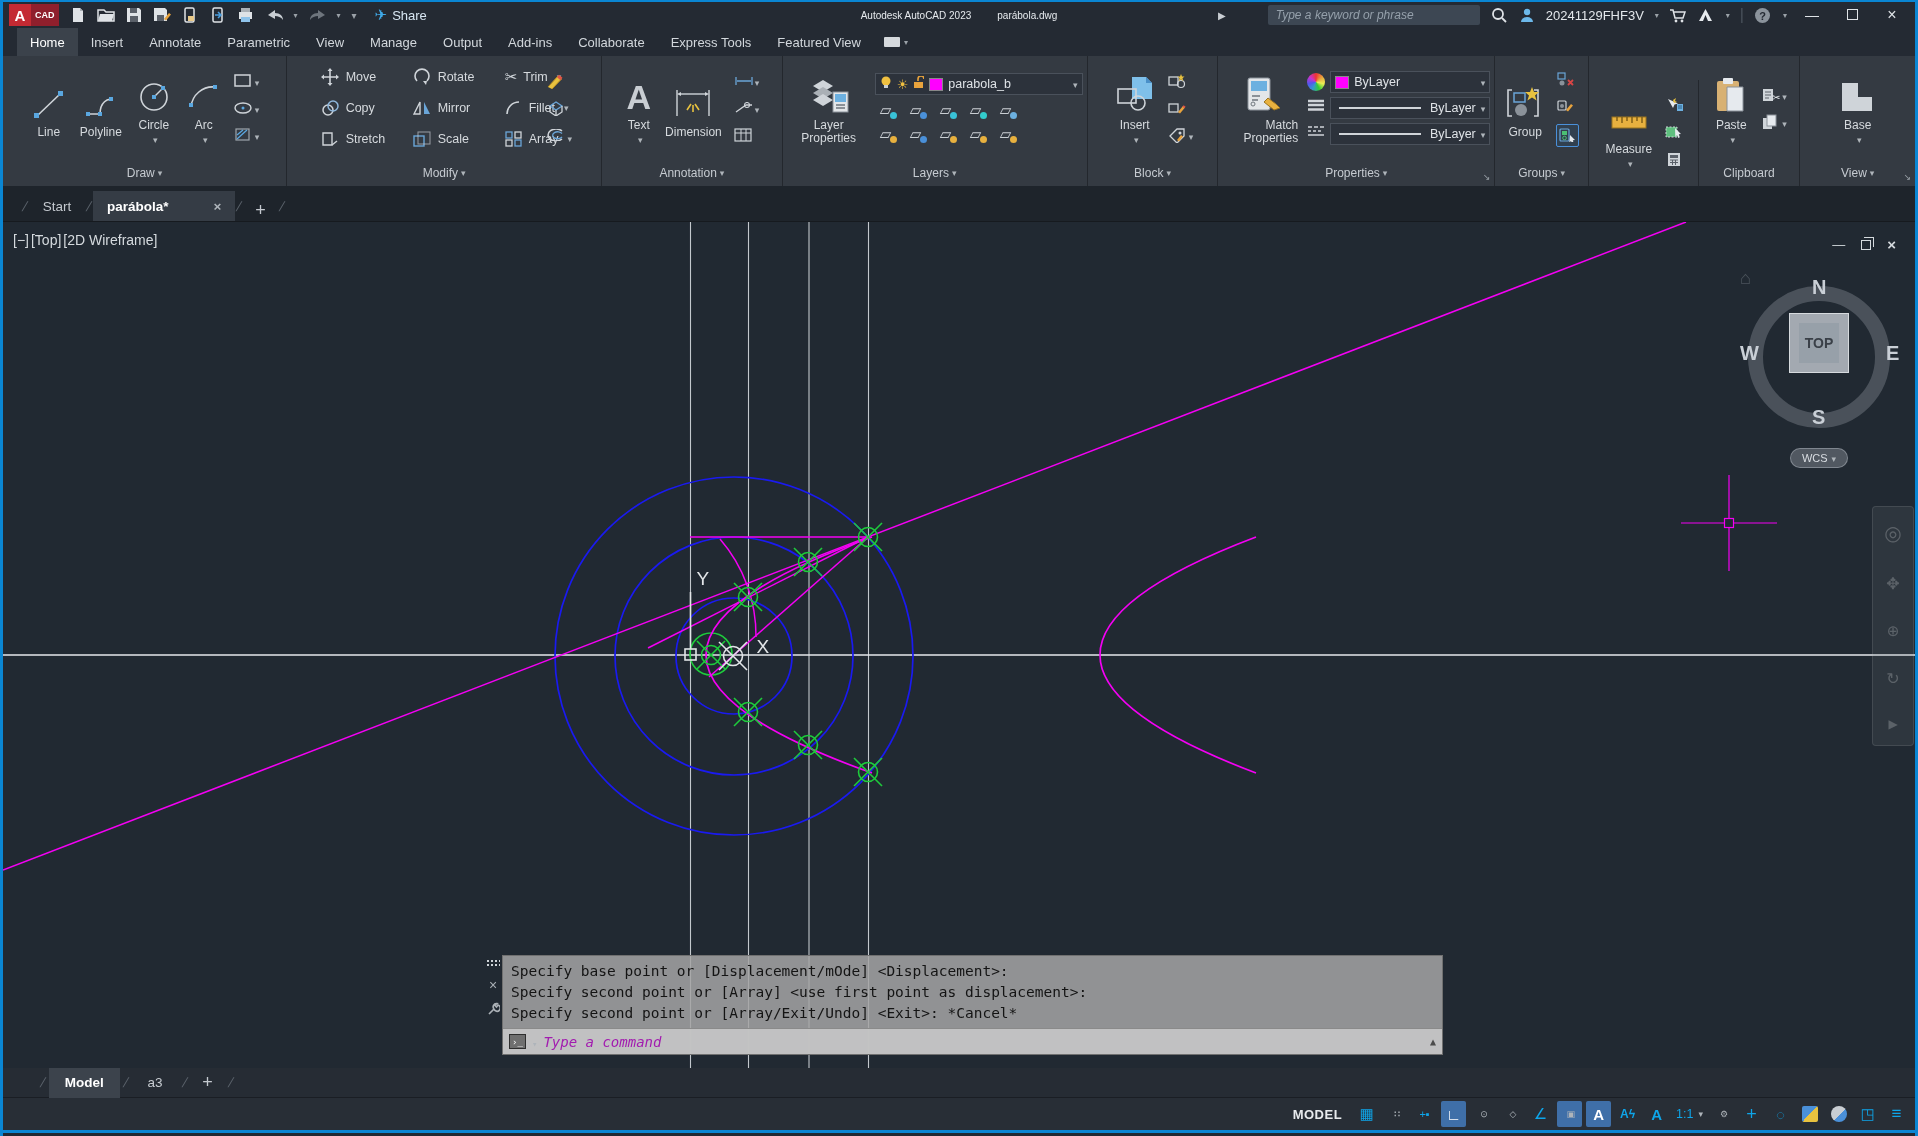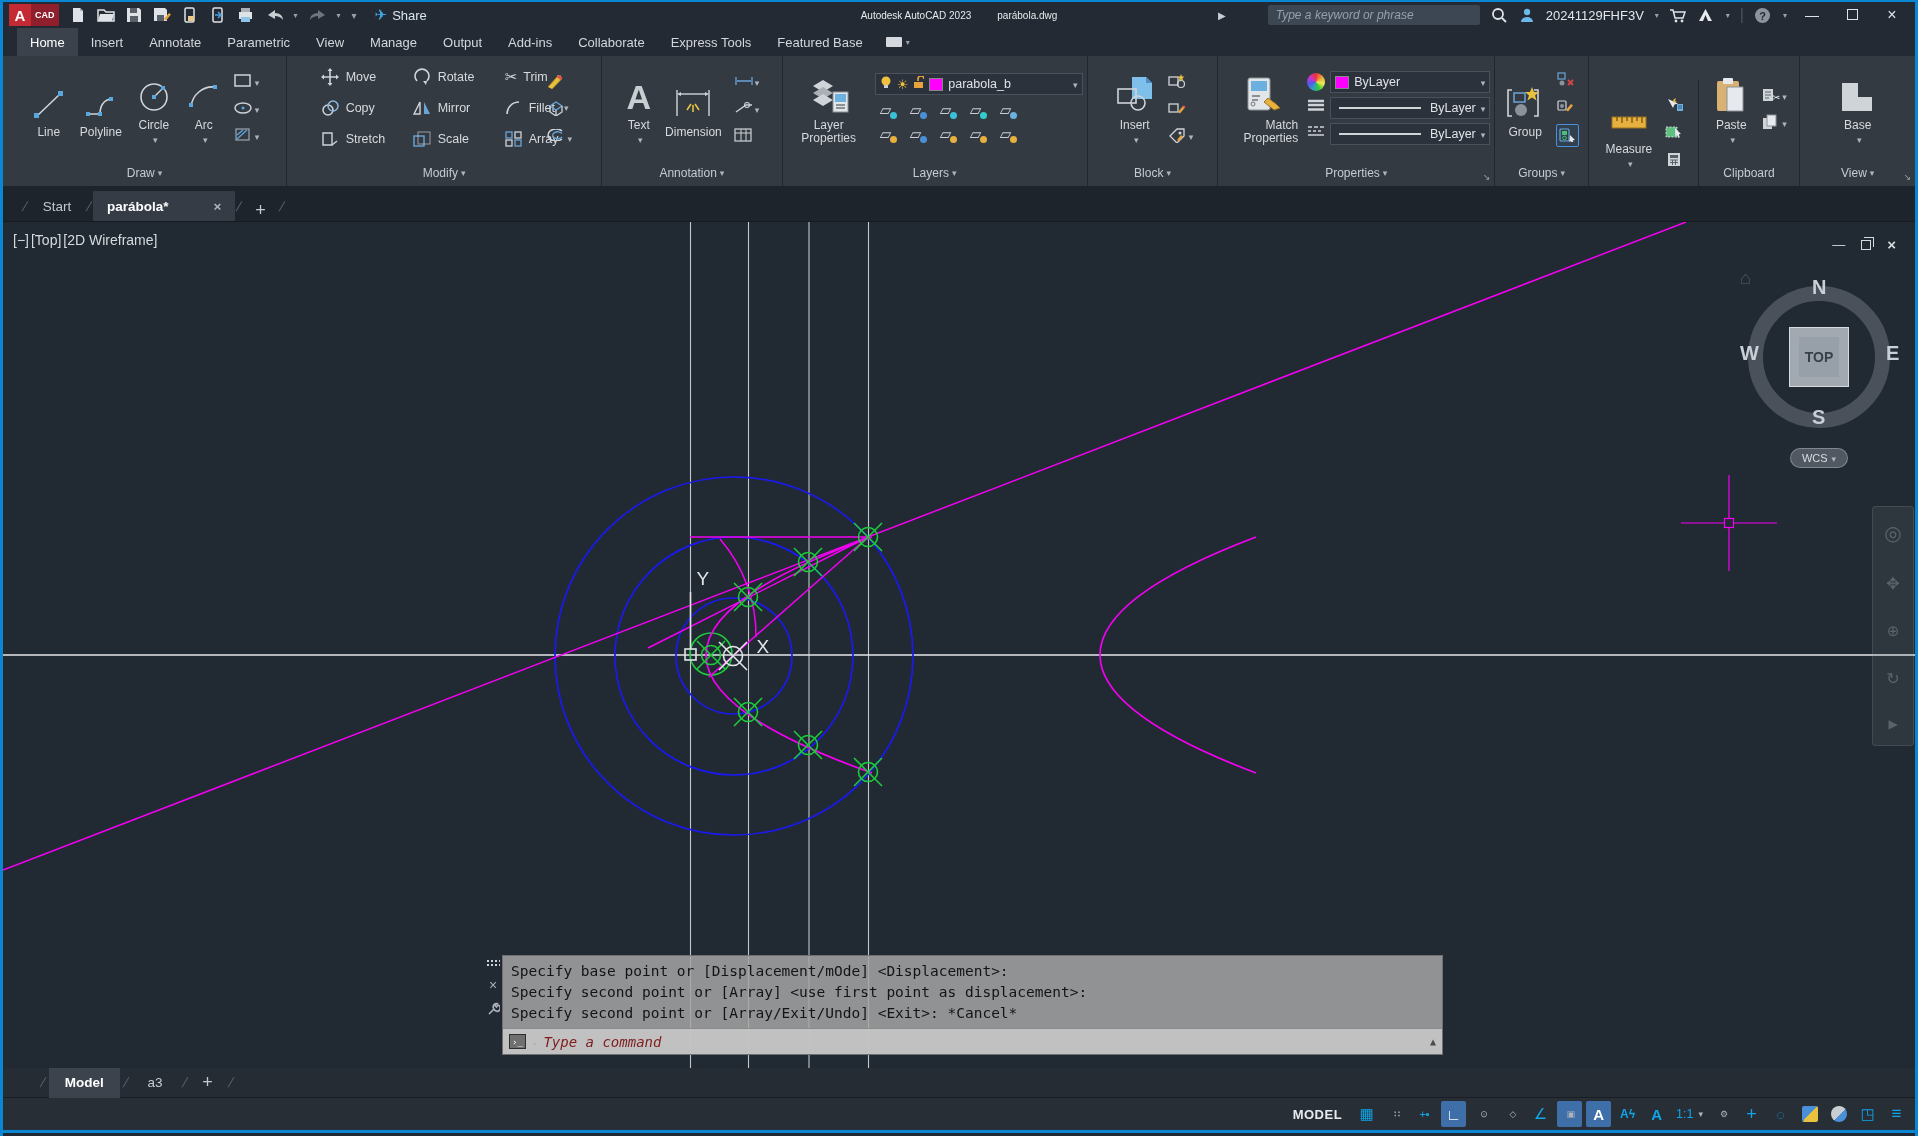--- a/index.html
+++ b/index.html
@@ -62,36 +62,36 @@
   
   #canvas{top:222px;left:0;width:1915px;height:846px;background:#212932;overflow:hidden;}
   #dwg{position:absolute;top:0;left:0;}
   #vplabel{top:10px;left:10px;color:#d5dade;font-size:14px;display:flex;gap:2px;z-index:6;}
   #canvas-winbtns{top:14px;right:22px;display:flex;gap:16px;color:#d5dade;z-index:6;font-size:13px;align-items:center;}
   .restore{display:inline-block;width:10px;height:10px;border:1.5px solid #d5dade;position:relative;}
   .restore::before{content:"";position:absolute;left:2px;top:-4px;width:9px;height:9px;border:1.5px solid #d5dade;border-bottom:none;border-left:none;}
   
   #viewcube{top:58px;left:1743px;width:148px;height:148px;z-index:5;}
   #vc-ring{position:absolute;left:2px;top:6px;width:142px;height:142px;border-radius:50%;border:15px solid rgba(125,131,139,0.45);}
-  #vc-top{position:absolute;left:43px;top:47px;width:60px;height:60px;background:rgba(186,192,200,0.85);border:1px solid #d6dade;display:flex;align-items:center;justify-content:center;}
+  #vc-top{position:absolute;left:43px;top:33px;width:60px;height:60px;background:rgba(186,192,200,0.85);border:1px solid #d6dade;display:flex;align-items:center;justify-content:center;}
   #vc-top .inner{width:40px;height:40px;background:rgba(150,158,168,0.9);display:flex;align-items:center;justify-content:center;font-size:14px;font-weight:bold;color:#3a4048;}
   .vc-l{position:absolute;color:#c9cfd6;font-weight:bold;font-size:20px;}
   #vc-home{position:absolute;left:-6px;top:-12px;color:rgba(200,206,214,0.25);font-size:18px;}
   #wcs{top:226px;left:1787px;width:58px;height:20px;background:rgba(140,147,156,0.45);border:1px solid rgba(200,206,212,0.4);border-radius:10px;color:#d9dde2;font-size:11px;display:flex;align-items:center;justify-content:center;gap:4px;z-index:5;}
   
   #navbar{top:284px;left:1869px;width:42px;height:240px;background:rgba(130,137,145,0.14);border:1px solid rgba(255,255,255,0.10);border-radius:4px;z-index:5;display:flex;flex-direction:column;align-items:center;justify-content:space-around;color:rgba(255,255,255,0.22);font-size:20px;}
   
   #cmdwrap{top:733px;left:481px;z-index:7;display:flex;}
   #cmd-side{width:18px;display:flex;flex-direction:column;align-items:center;gap:9px;padding-top:4px;color:#aab0b6;}
   .grip{width:14px;height:9px;background-image:radial-gradient(#cfd4d9 1px,transparent 1.1px);background-size:4px 4px;}
   #cmdbox{width:941px;background:rgba(164,164,164,0.86);border:1px solid #707070;}
   #cmd-hist{padding:5px 8px 4px 8px;font-family:"DejaVu Sans Mono",monospace;font-size:14.5px;color:#141414;line-height:21px;}
   #cmd-input{height:26px;background:rgba(196,196,196,0.95);border-top:1px solid #8a8a8a;display:flex;align-items:center;padding:0 6px;gap:6px;font-family:"DejaVu Sans Mono",monospace;}
   .prompticon{width:17px;height:15px;border:1.5px solid #2e2e2e;background:#6f6f6f;color:#fff;font-size:9px;display:flex;align-items:center;justify-content:center;}
-  #cmd-input .ph{color:#7f1d1d;font-style:italic;font-size:14px;flex:1;}
+  #cmd-input .ph{color:#a21caf;font-style:italic;font-size:14px;flex:1;}
   #cmd-input .up{color:#4c4c4c;font-size:10px;}
   
   #layouttabs{top:1068px;left:0;right:0;height:30px;background:#262c34;display:flex;align-items:center;padding-left:34px;color:#c8cdd2;font-size:13.5px;border-bottom:1px solid #1a1e24;}
   .ltab{height:30px;display:flex;align-items:center;padding:0 16px;}
   .ltab.active{background:#3c434c;color:#fff;font-weight:bold;}
   .lslash{color:#5b636c;transform:skewX(-18deg);padding:0 4px;}
   
   #statusbar{top:1098px;left:0;right:0;height:35px;background:#282e36;border-bottom:3px solid #0a86d3;display:flex;align-items:center;justify-content:flex-end;padding-right:6px;gap:4px;}
   .sbtn{height:26px;min-width:25px;display:flex;align-items:center;justify-content:center;color:#0ea5e9;font-size:15px;border-radius:2px;padding:0 3px;gap:2px;}
   .sbtn.on{background:#3f6fa8;color:#fff;}
@@ -228,21 +228,21 @@
   <div class="rtab active">Home</div>
   <div class="rtab">Insert</div>
   <div class="rtab">Annotate</div>
   <div class="rtab">Parametric</div>
   <div class="rtab">View</div>
   <div class="rtab">Manage</div>
   <div class="rtab">Output</div>
   <div class="rtab">Add-ins</div>
   <div class="rtab">Collaborate</div>
   <div class="rtab">Express Tools</div>
-  <div class="rtab">Featured Base</div>
+  <div class="rtab">Featured View</div>
   <div class="rtab-extra">
       <span class="box"></span>
       <span class="tinycaret">▾</span>
     </div>
 </div>
 
 <div id="ribbon" class="abs">
 
   <div class="panel" style="width:285px;">
     <div class="pbody">

